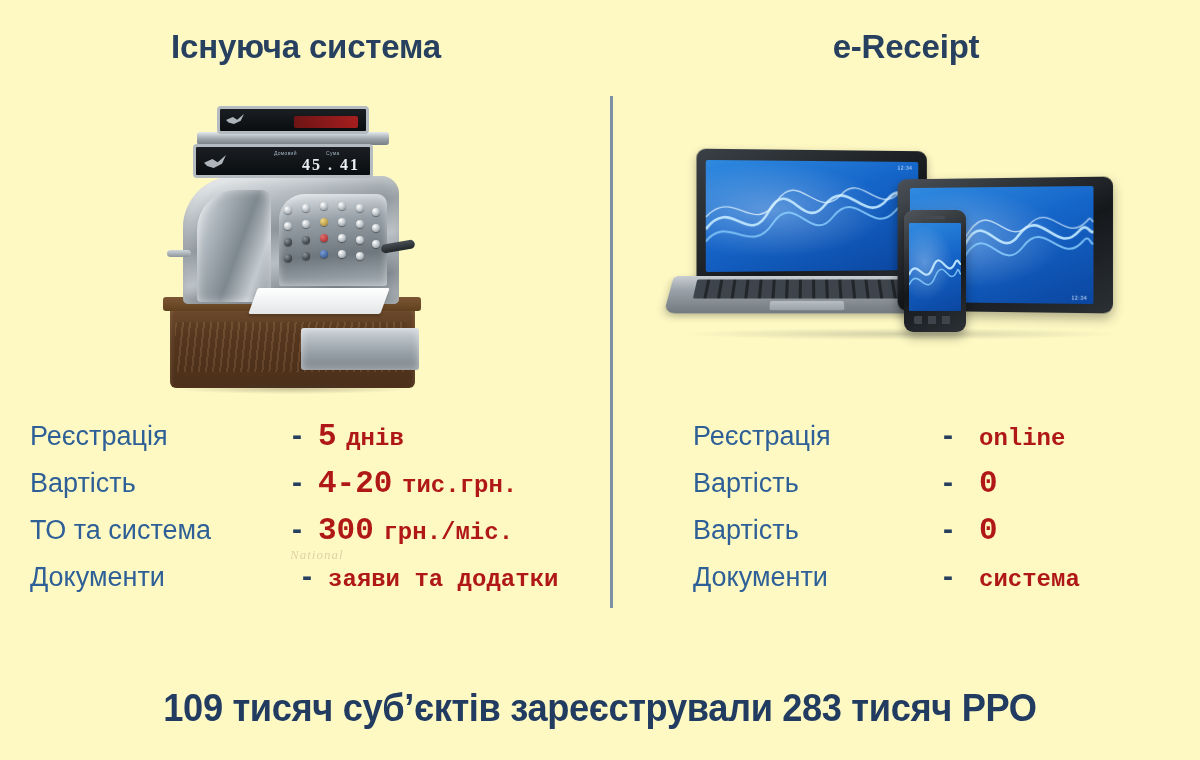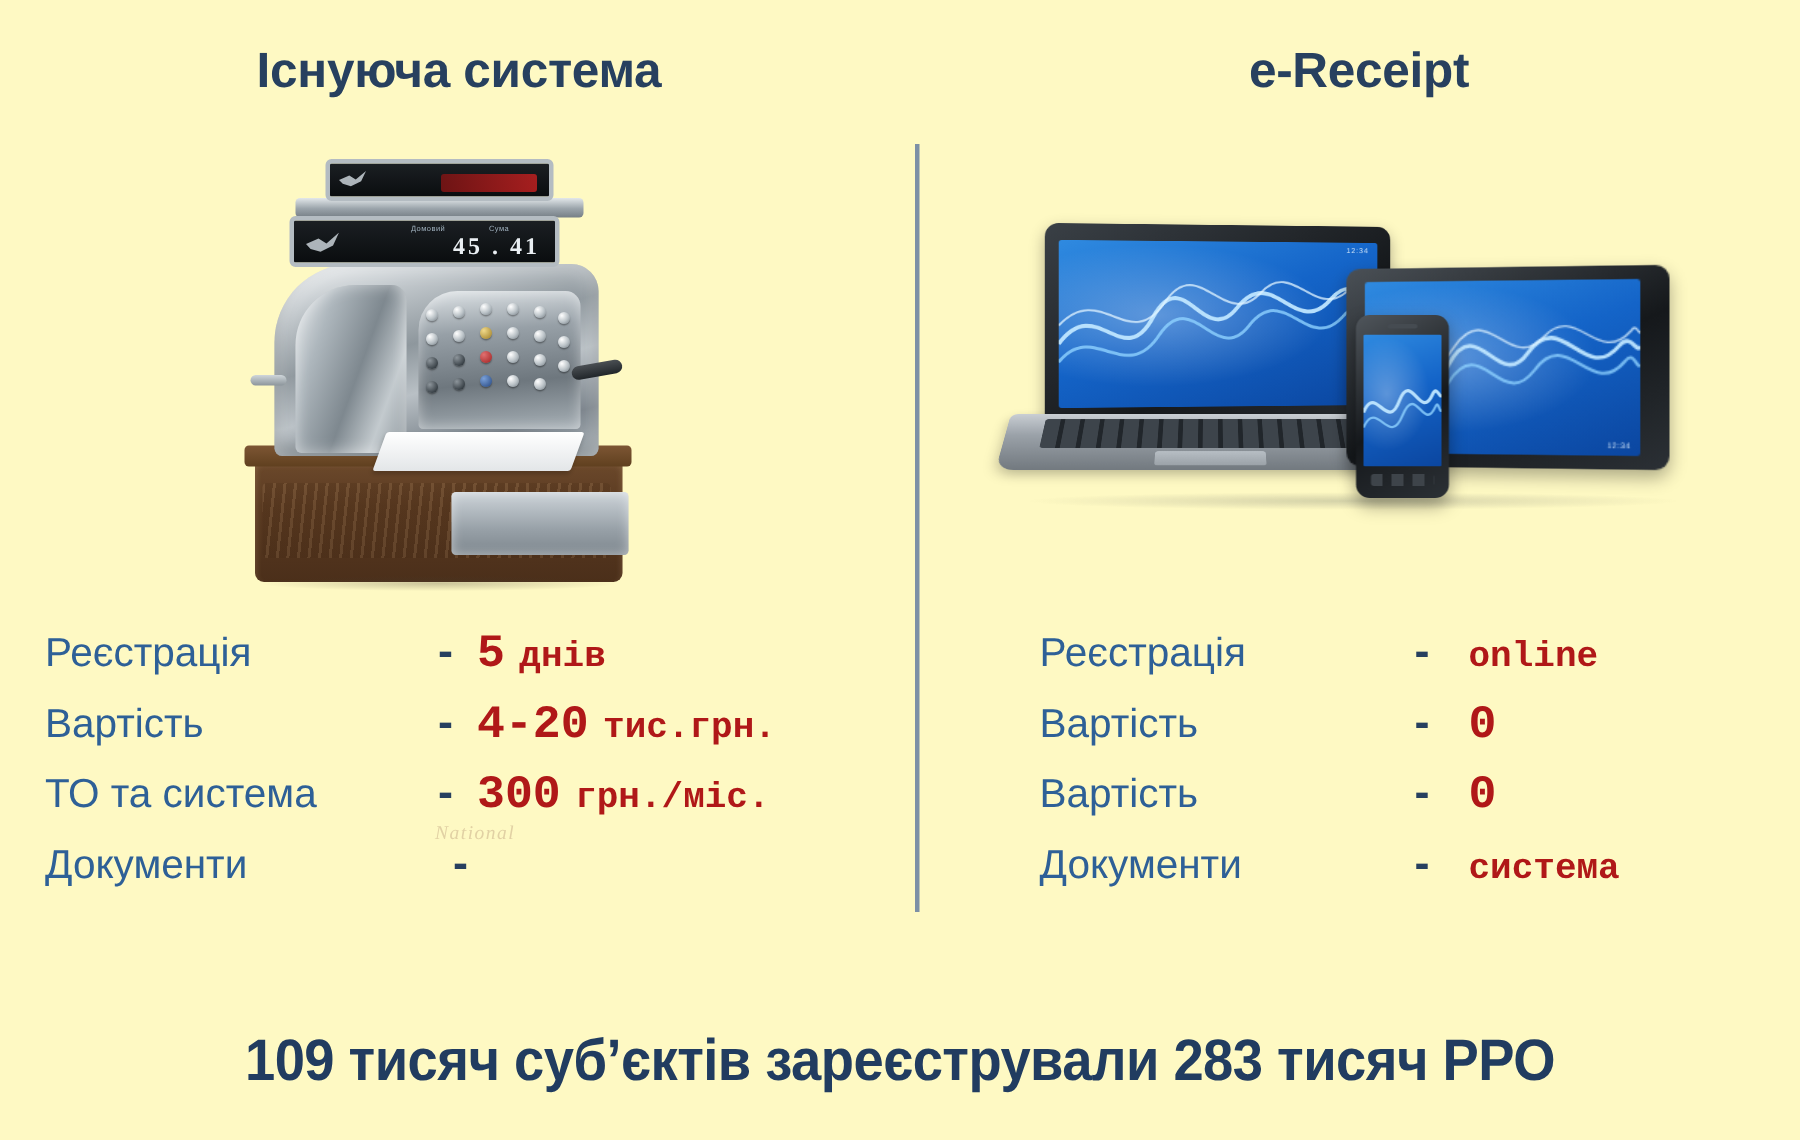--- a/index.html
+++ b/index.html
@@ -574,20 +574,21 @@
       <span class="spec-dash">-</span>
       <span class="spec-value">
         <span class="big">300</span>
         <span class="unit">грн./міс.</span>
       </span>
     </div>
 
     <div class="spec-row">
       <span class="spec-label">Документи</span>
       <span class="spec-dash" style="margin-left:10px;">-</span>
+      <span class="spec-value small">заяви та додатки</span>
     </div>
   </div>
 
   <div class="spec-list" id="spec-right">
 
     <div class="spec-row">
       <span class="spec-label">Реєстрація</span>
       <span class="spec-dash">-</span>
       <span class="spec-value small">online</span>
     </div>

